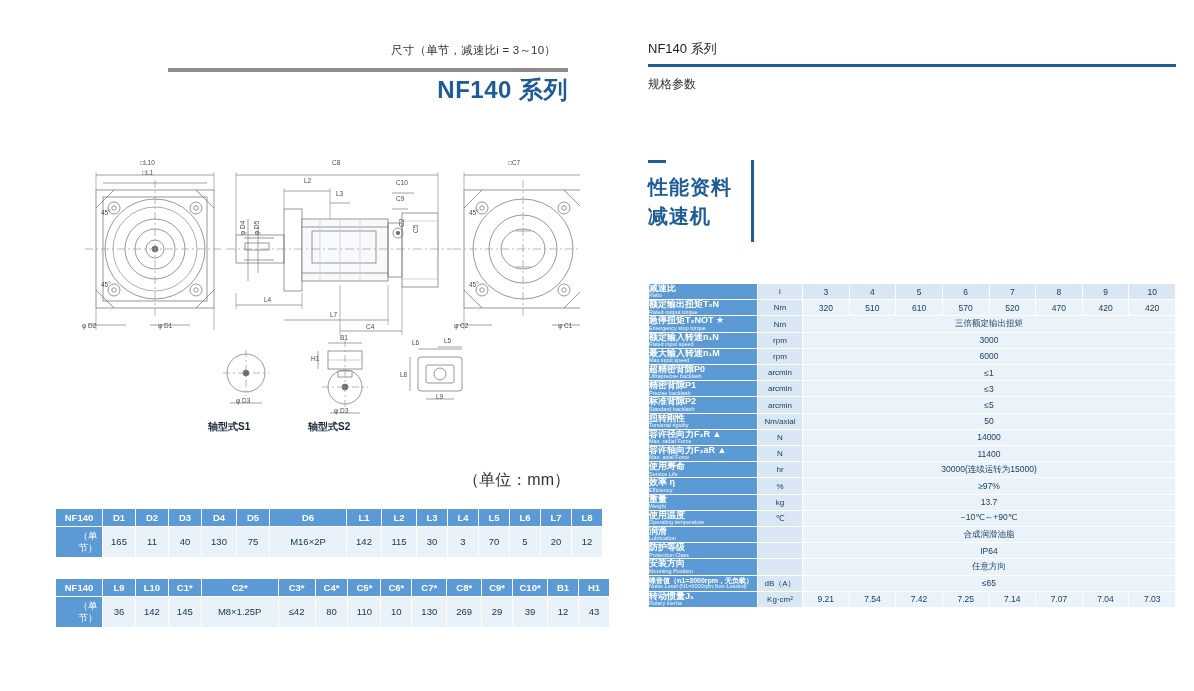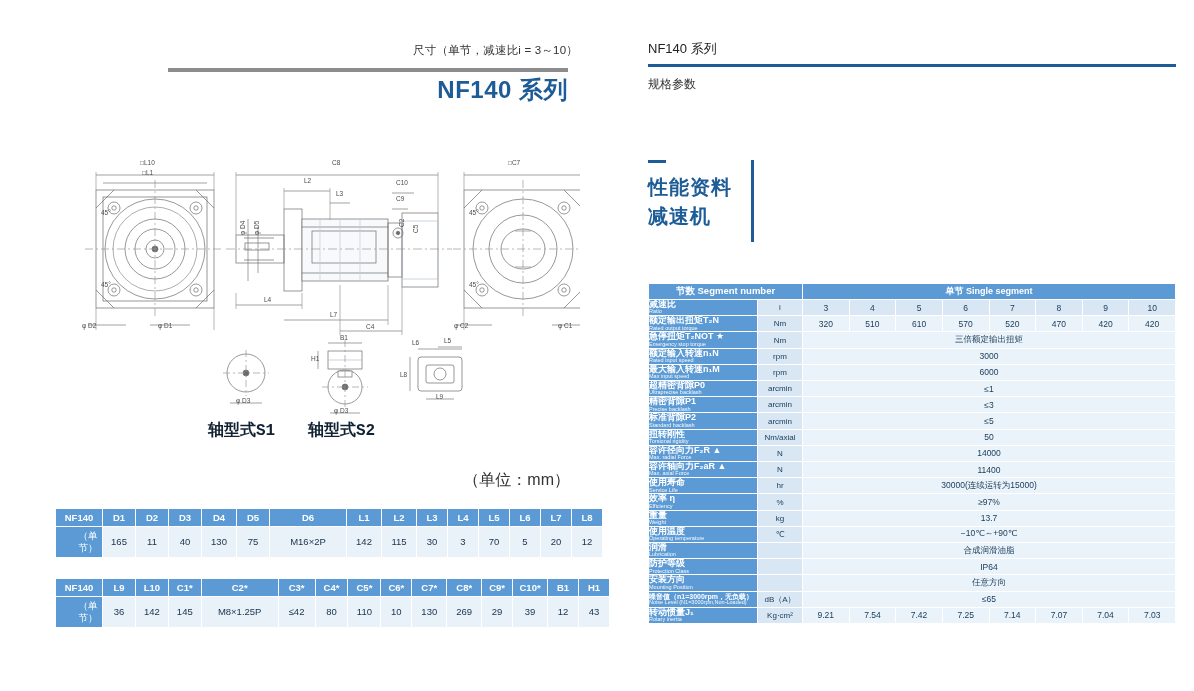--- a/index.html
+++ b/index.html
@@ -8,29 +8,29 @@
     background:#ffffff;
     font-family:"Liberation Sans","DejaVu Sans",sans-serif;
     color:#1a1a1a;
     overflow:hidden;
     position:relative;
   }
   .page{position:relative;width:1194px;height:691px;}
 
   
   .left{position:absolute;left:0;top:0;width:610px;height:691px;}
-  .left-head{position:absolute;left:178px;top:40px;width:400px;text-align:right;}
+  .left-head{position:absolute;left:156px;top:40px;width:400px;text-align:right;}
   .left-sub{font-size:11.5px;color:#333;letter-spacing:.2px;}
   .rule{position:absolute;left:168px;top:68px;width:400px;height:4px;background:#8c8c8c;}
   .left-title{position:absolute;left:168px;top:74px;width:400px;text-align:right;
     font-size:24px;font-weight:bold;color:#1d5c96;letter-spacing:.5px;}
 
   
   .drawing{position:absolute;left:40px;top:135px;width:540px;height:320px;}
-  .cap{position:absolute;font-size:16px;font-weight:bold;color:#123;font-family:Liberation Mono, monospace;}
+  .cap{position:absolute;font-size:10px;font-weight:bold;color:#123;}
   .dimtxt{position:absolute;font-size:6.5px;color:#4a4a4a;font-family:"Liberation Sans",sans-serif;}
   .unit-note{position:absolute;left:0;top:470px;width:570px;text-align:right;font-size:16px;color:#333;}
 
   
   table.specA, table.specB{border-collapse:collapse;position:absolute;font-size:9.5px;}
   table.specA{left:55px;top:508px;}
   table.specB{left:55px;top:578px;}
   .specA td,.specB td{border:1px solid #ffffff;text-align:center;padding:3px 2px;}
   .specA tr.head td,.specB tr.head td{background:#5b9ad4;color:#fff;font-weight:bold;}
   .specA tr.body td,.specB tr.body td{background:#e9f1f9;color:#19324a;}
@@ -310,24 +310,20 @@
 
     <div class="bigblock">
       <div class="dash"></div>
       <div class="bl">性能资料</div>
       <div class="bl">减速机</div>
       <div class="bar"></div>
     </div>
 
     <table class="params">
       <tbody>
-          <tr>
-        <td class="p-hdr" colspan="2">节数 Segment number</td>
-        <td class="p-hdr2" colspan="8">单节 Single segment</td>
-      </tr>
       <tr>
         <td class="p-lbl">
           <span class="cn">减速比</span>
           <span class="en">Ratio</span>
         </td>
         <td class="p-unit">i</td>
         <td class="p-sub">3</td>
         <td class="p-sub">4</td>
         <td class="p-sub">5</td>
         <td class="p-sub">6</td>

